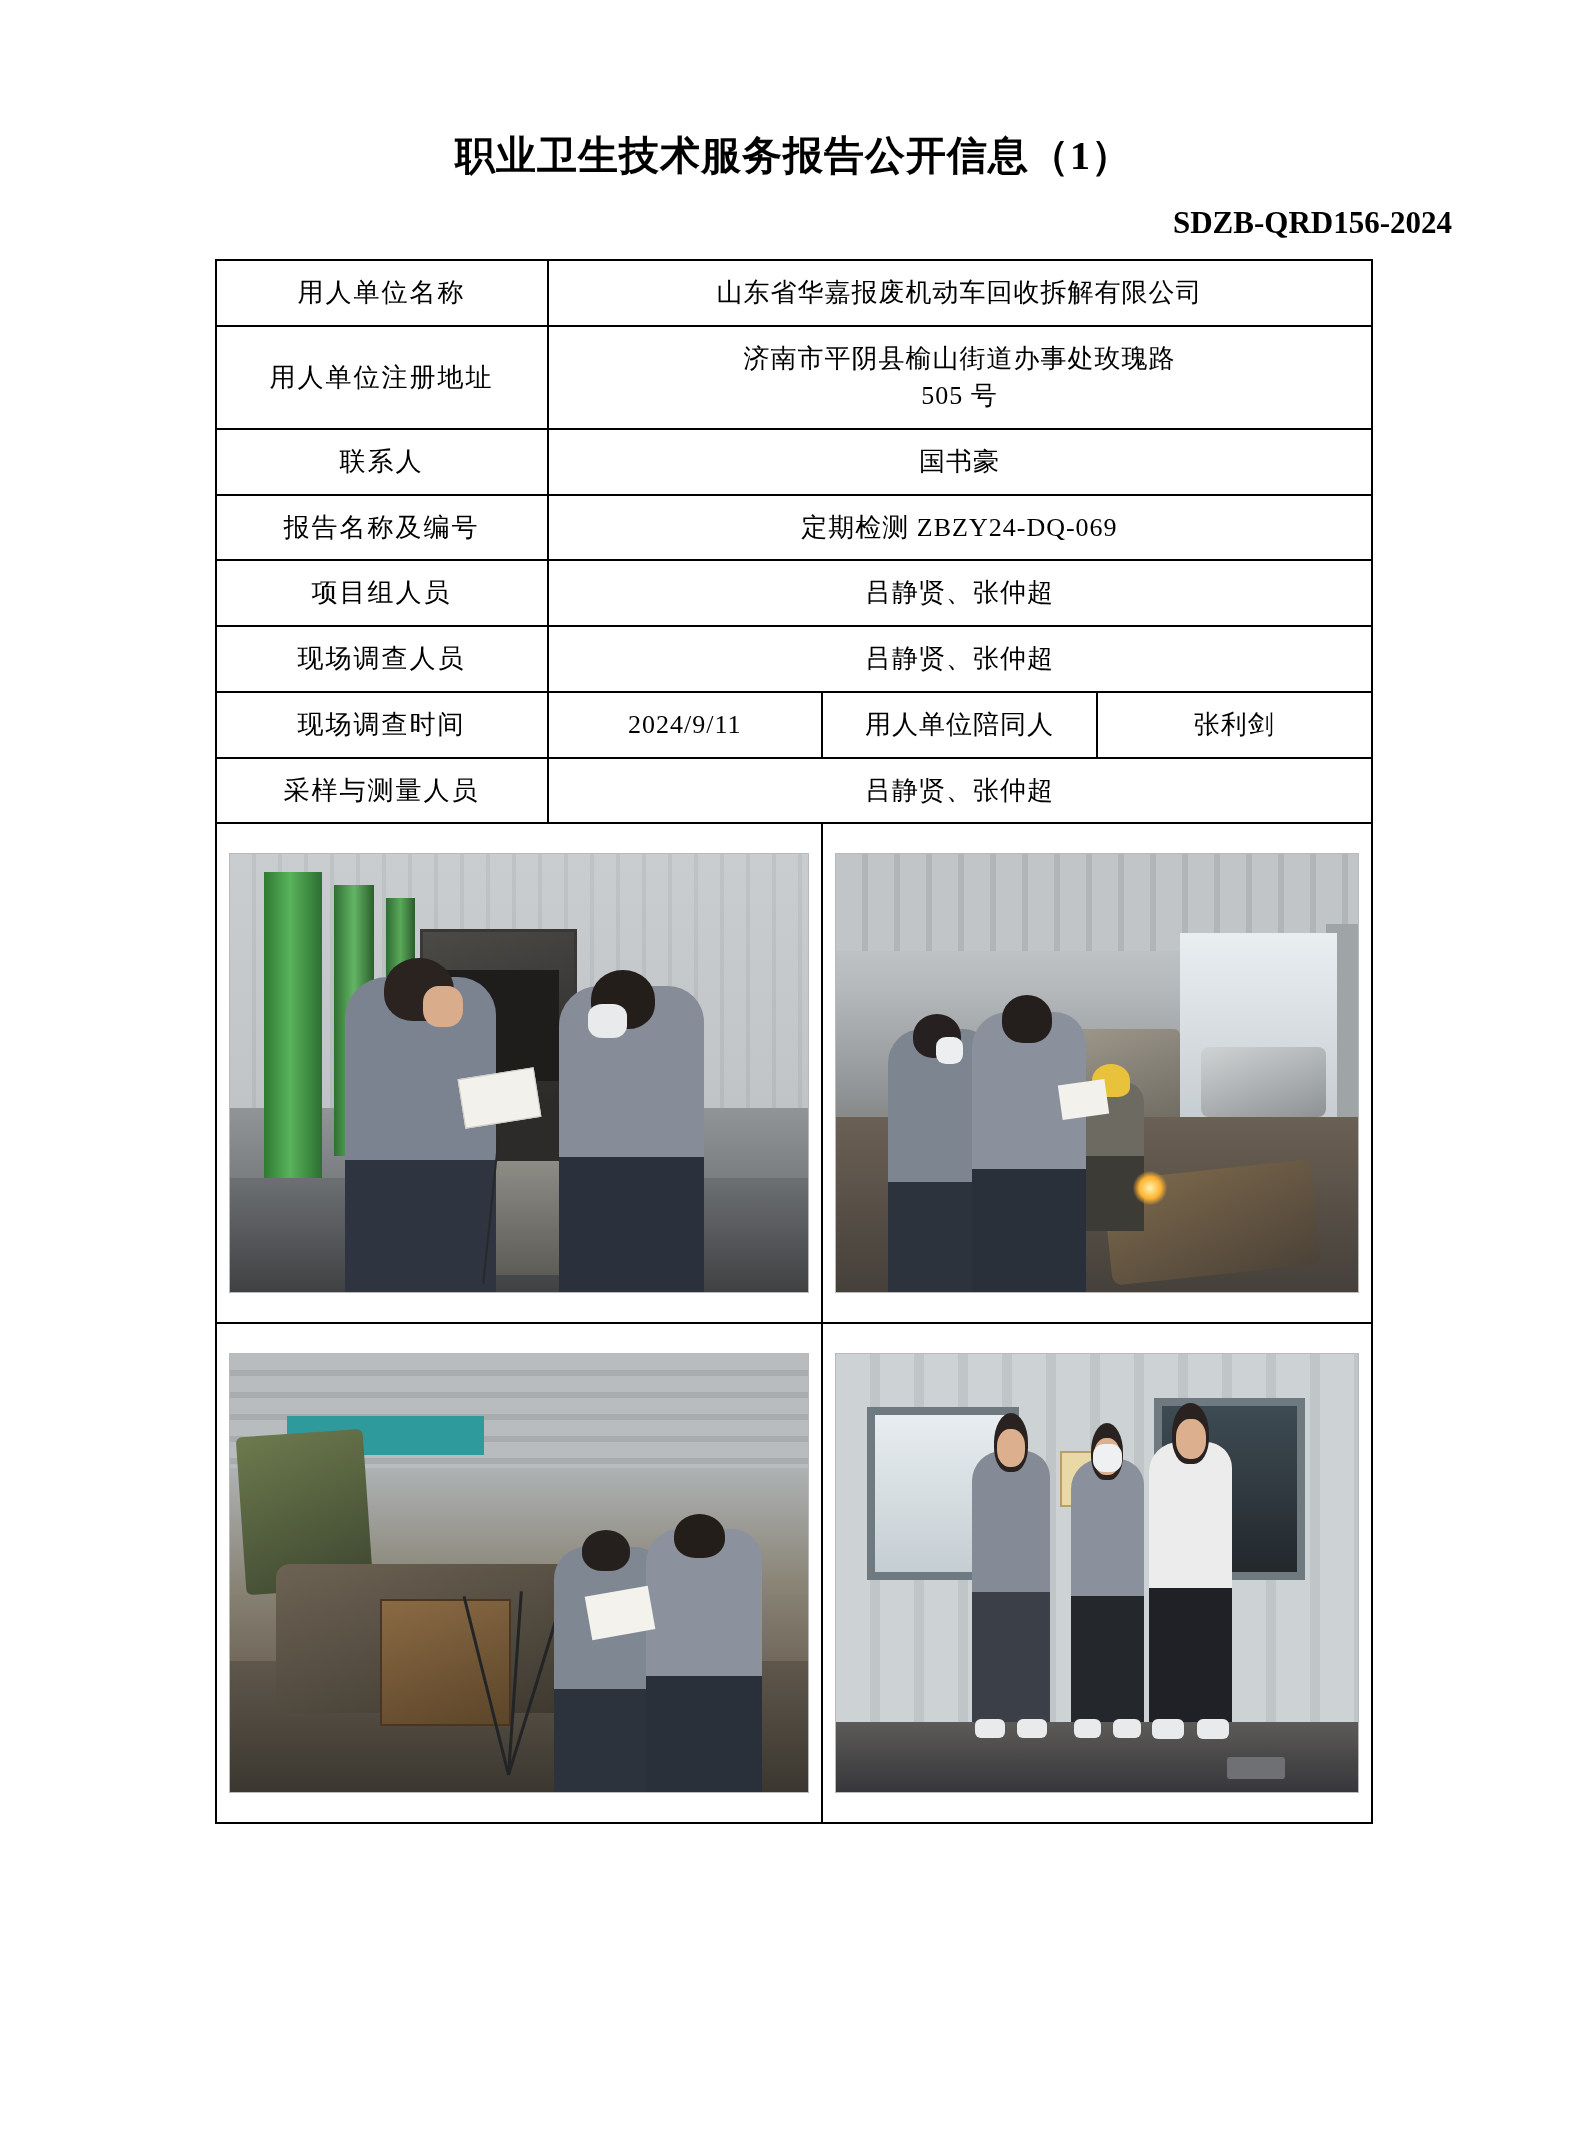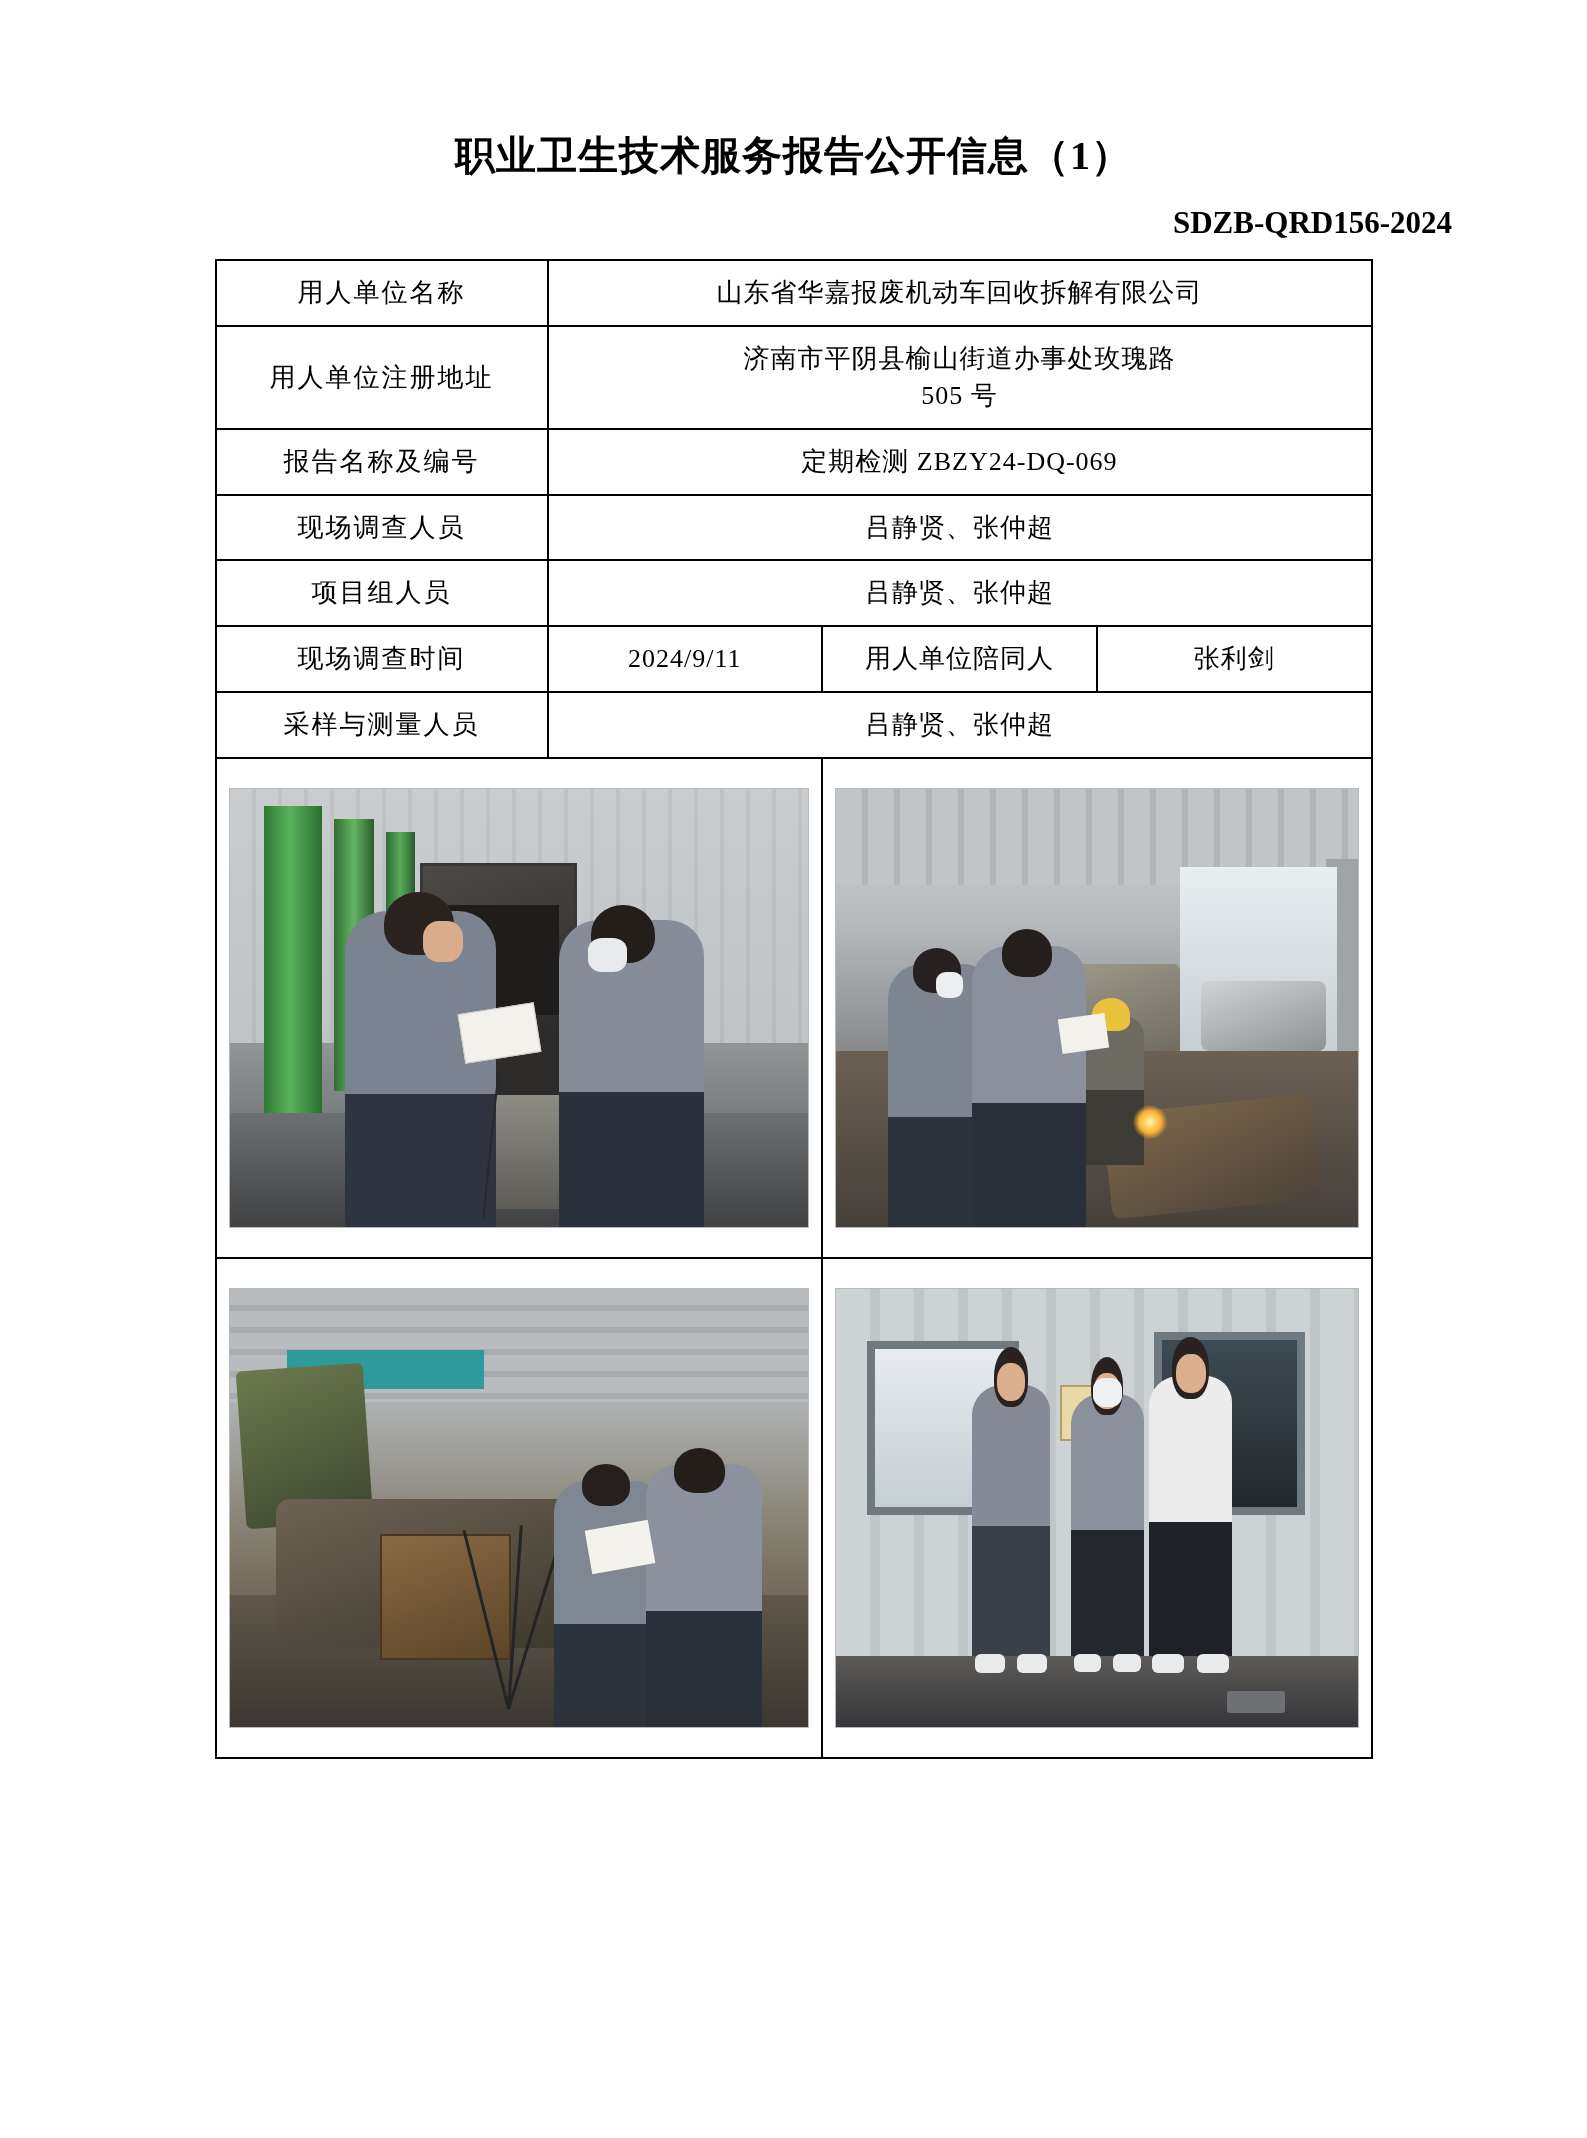--- a/index.html
+++ b/index.html
@@ -365,29 +365,33 @@
         <tr>
           <td class="label">用人单位名称</td>
           <td class="value" colspan="3">山东省华嘉报废机动车回收拆解有限公司</td>
         </tr>
         <tr>
           <td class="label">用人单位注册地址</td>
           <td class="value" colspan="3" style="white-space: pre-line;">济南市平阴县榆山街道办事处玫瑰路
 505 号</td>
         </tr>
         <tr>
+          <td class="label">联系人</td>
+          <td class="value" colspan="3">国书豪</td>
+        </tr>
+        <tr>
           <td class="label">报告名称及编号</td>
           <td class="value" colspan="3">定期检测 ZBZY24-DQ-069</td>
         </tr>
         <tr>
+          <td class="label">项目组人员</td>
+          <td class="value" colspan="3">吕静贤、张仲超</td>
+        </tr>
+        <tr>
           <td class="label">现场调查人员</td>
-          <td class="value" colspan="3">吕静贤、张仲超</td>
-        </tr>
-        <tr>
-          <td class="label">项目组人员</td>
           <td class="value" colspan="3">吕静贤、张仲超</td>
         </tr>
         <tr>
           <td class="label">现场调查时间</td>
           <td class="value" style="width:230px">2024/9/11</td>
           <td class="value" style="width:270px">用人单位陪同人</td>
           <td class="value">张利剑</td>
         </tr>
         <tr>
           <td class="label">采样与测量人员</td>

